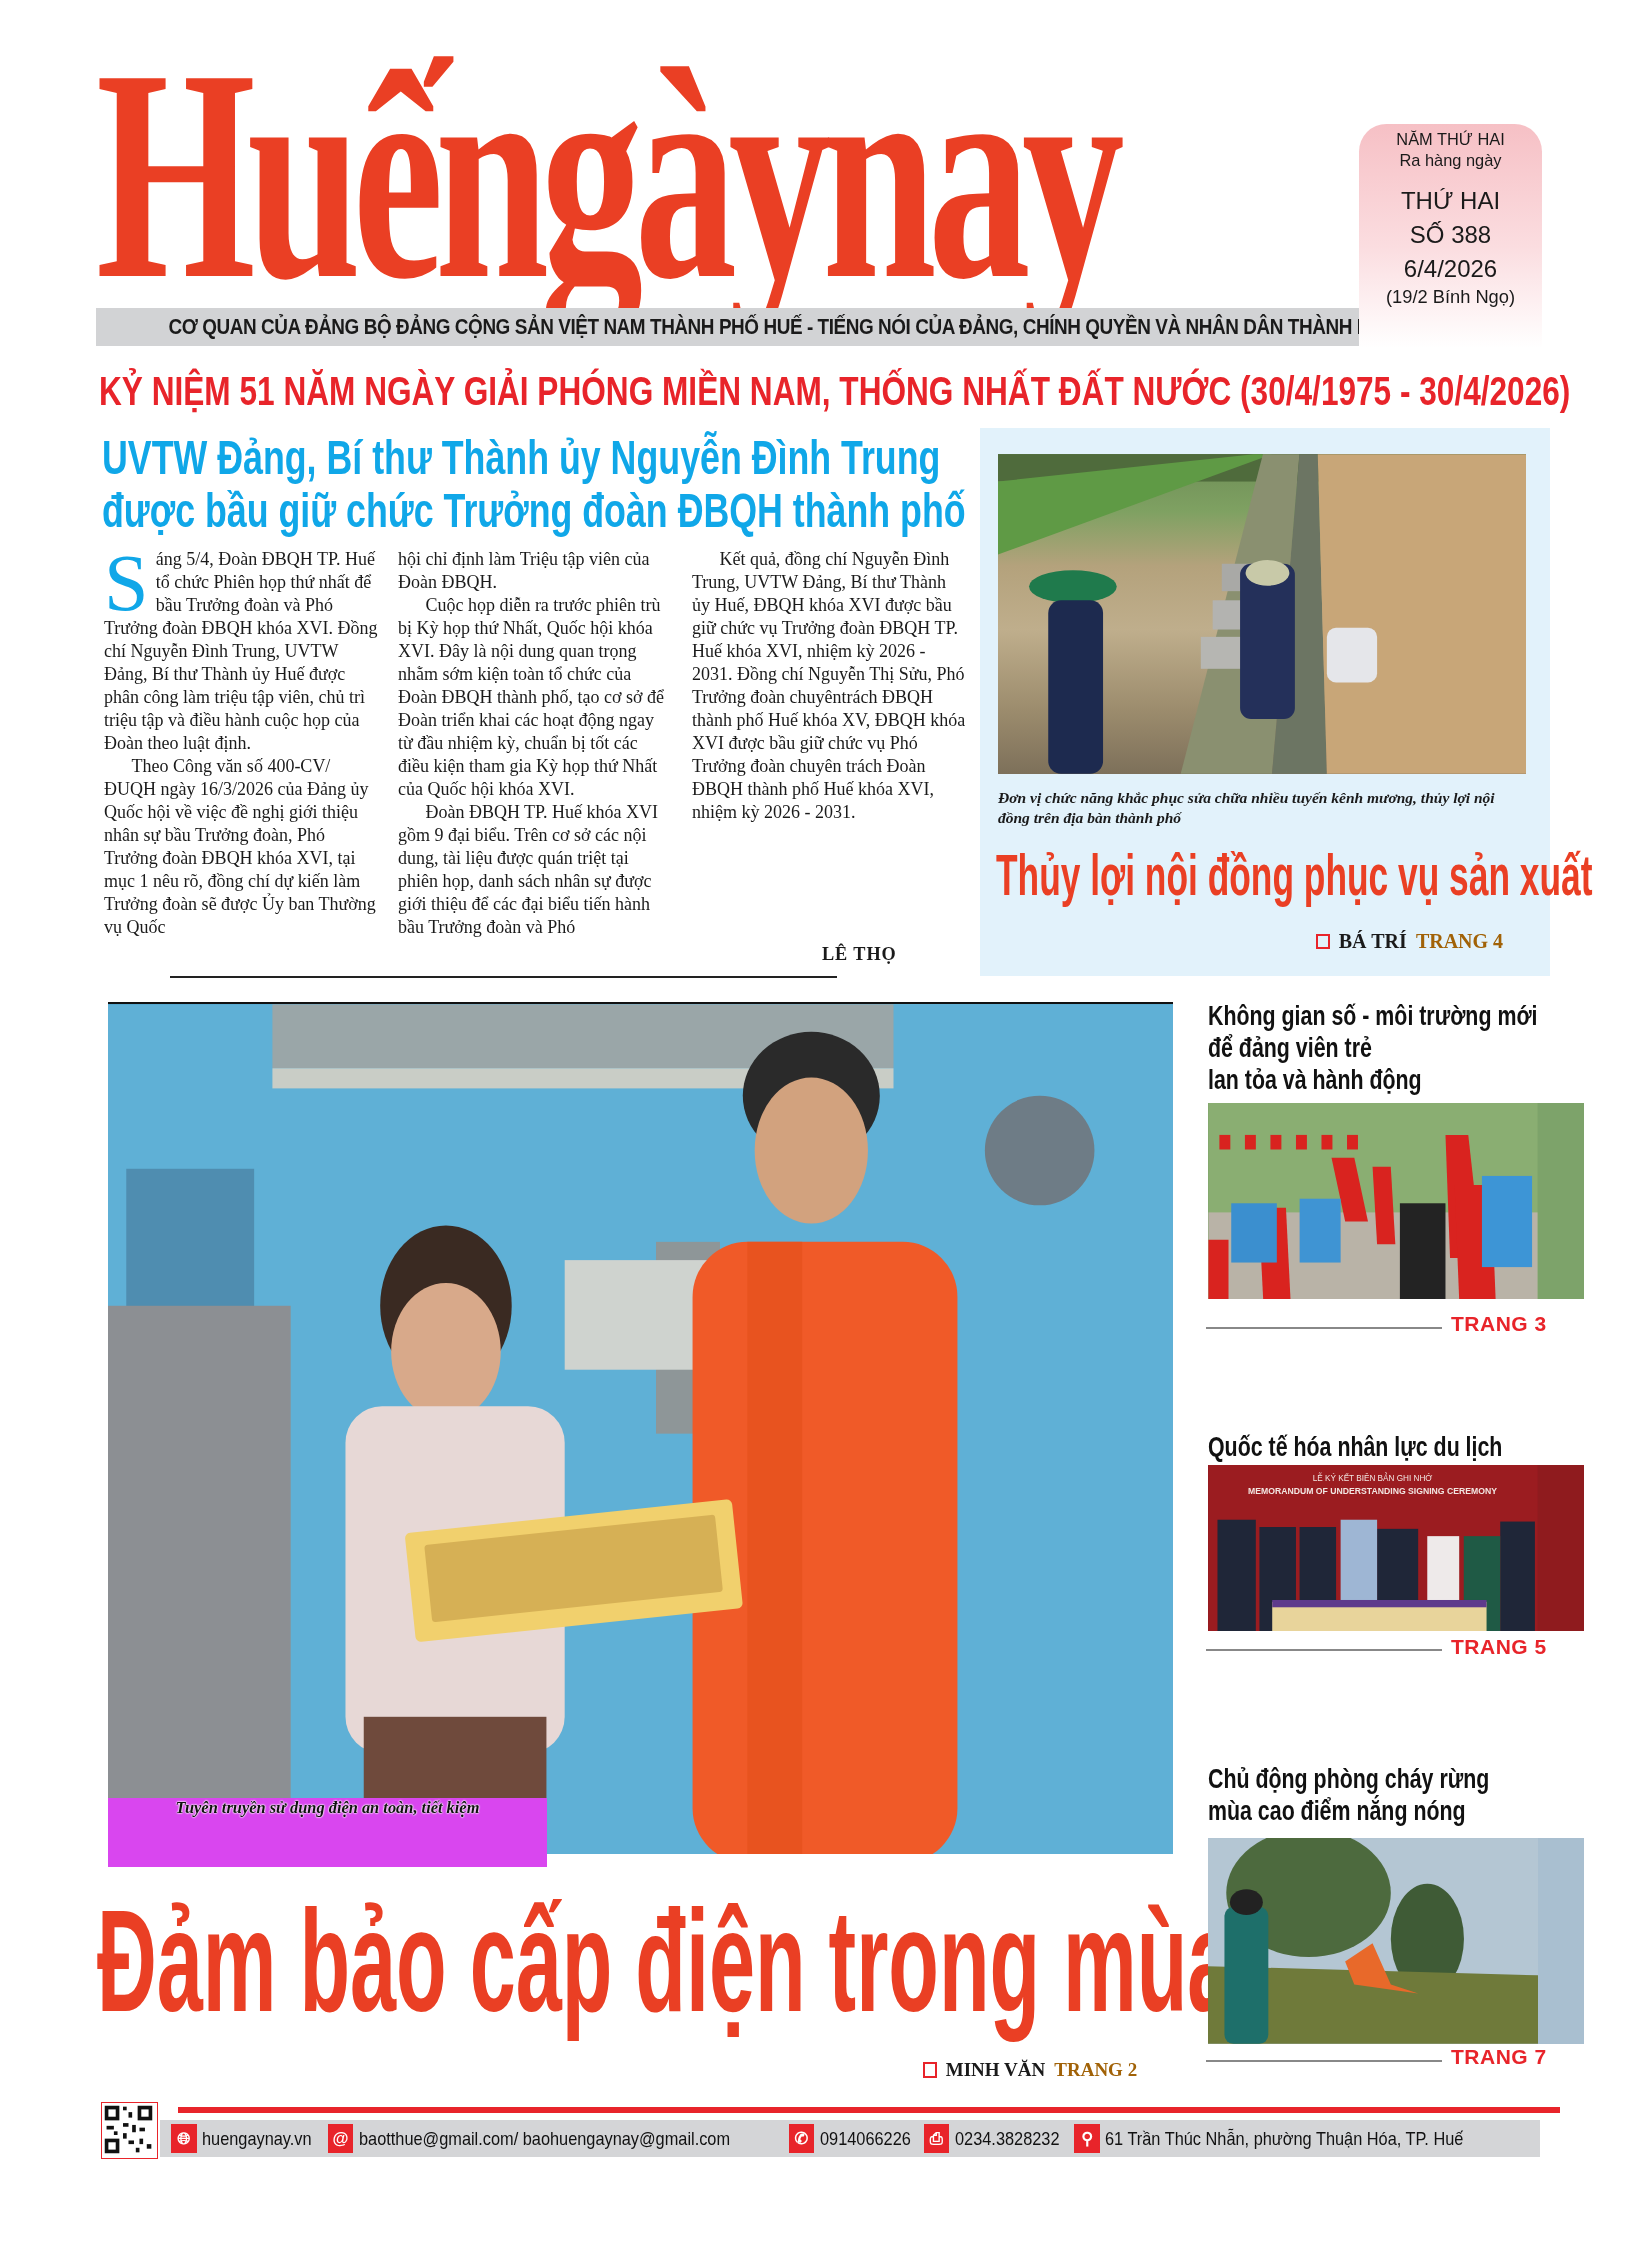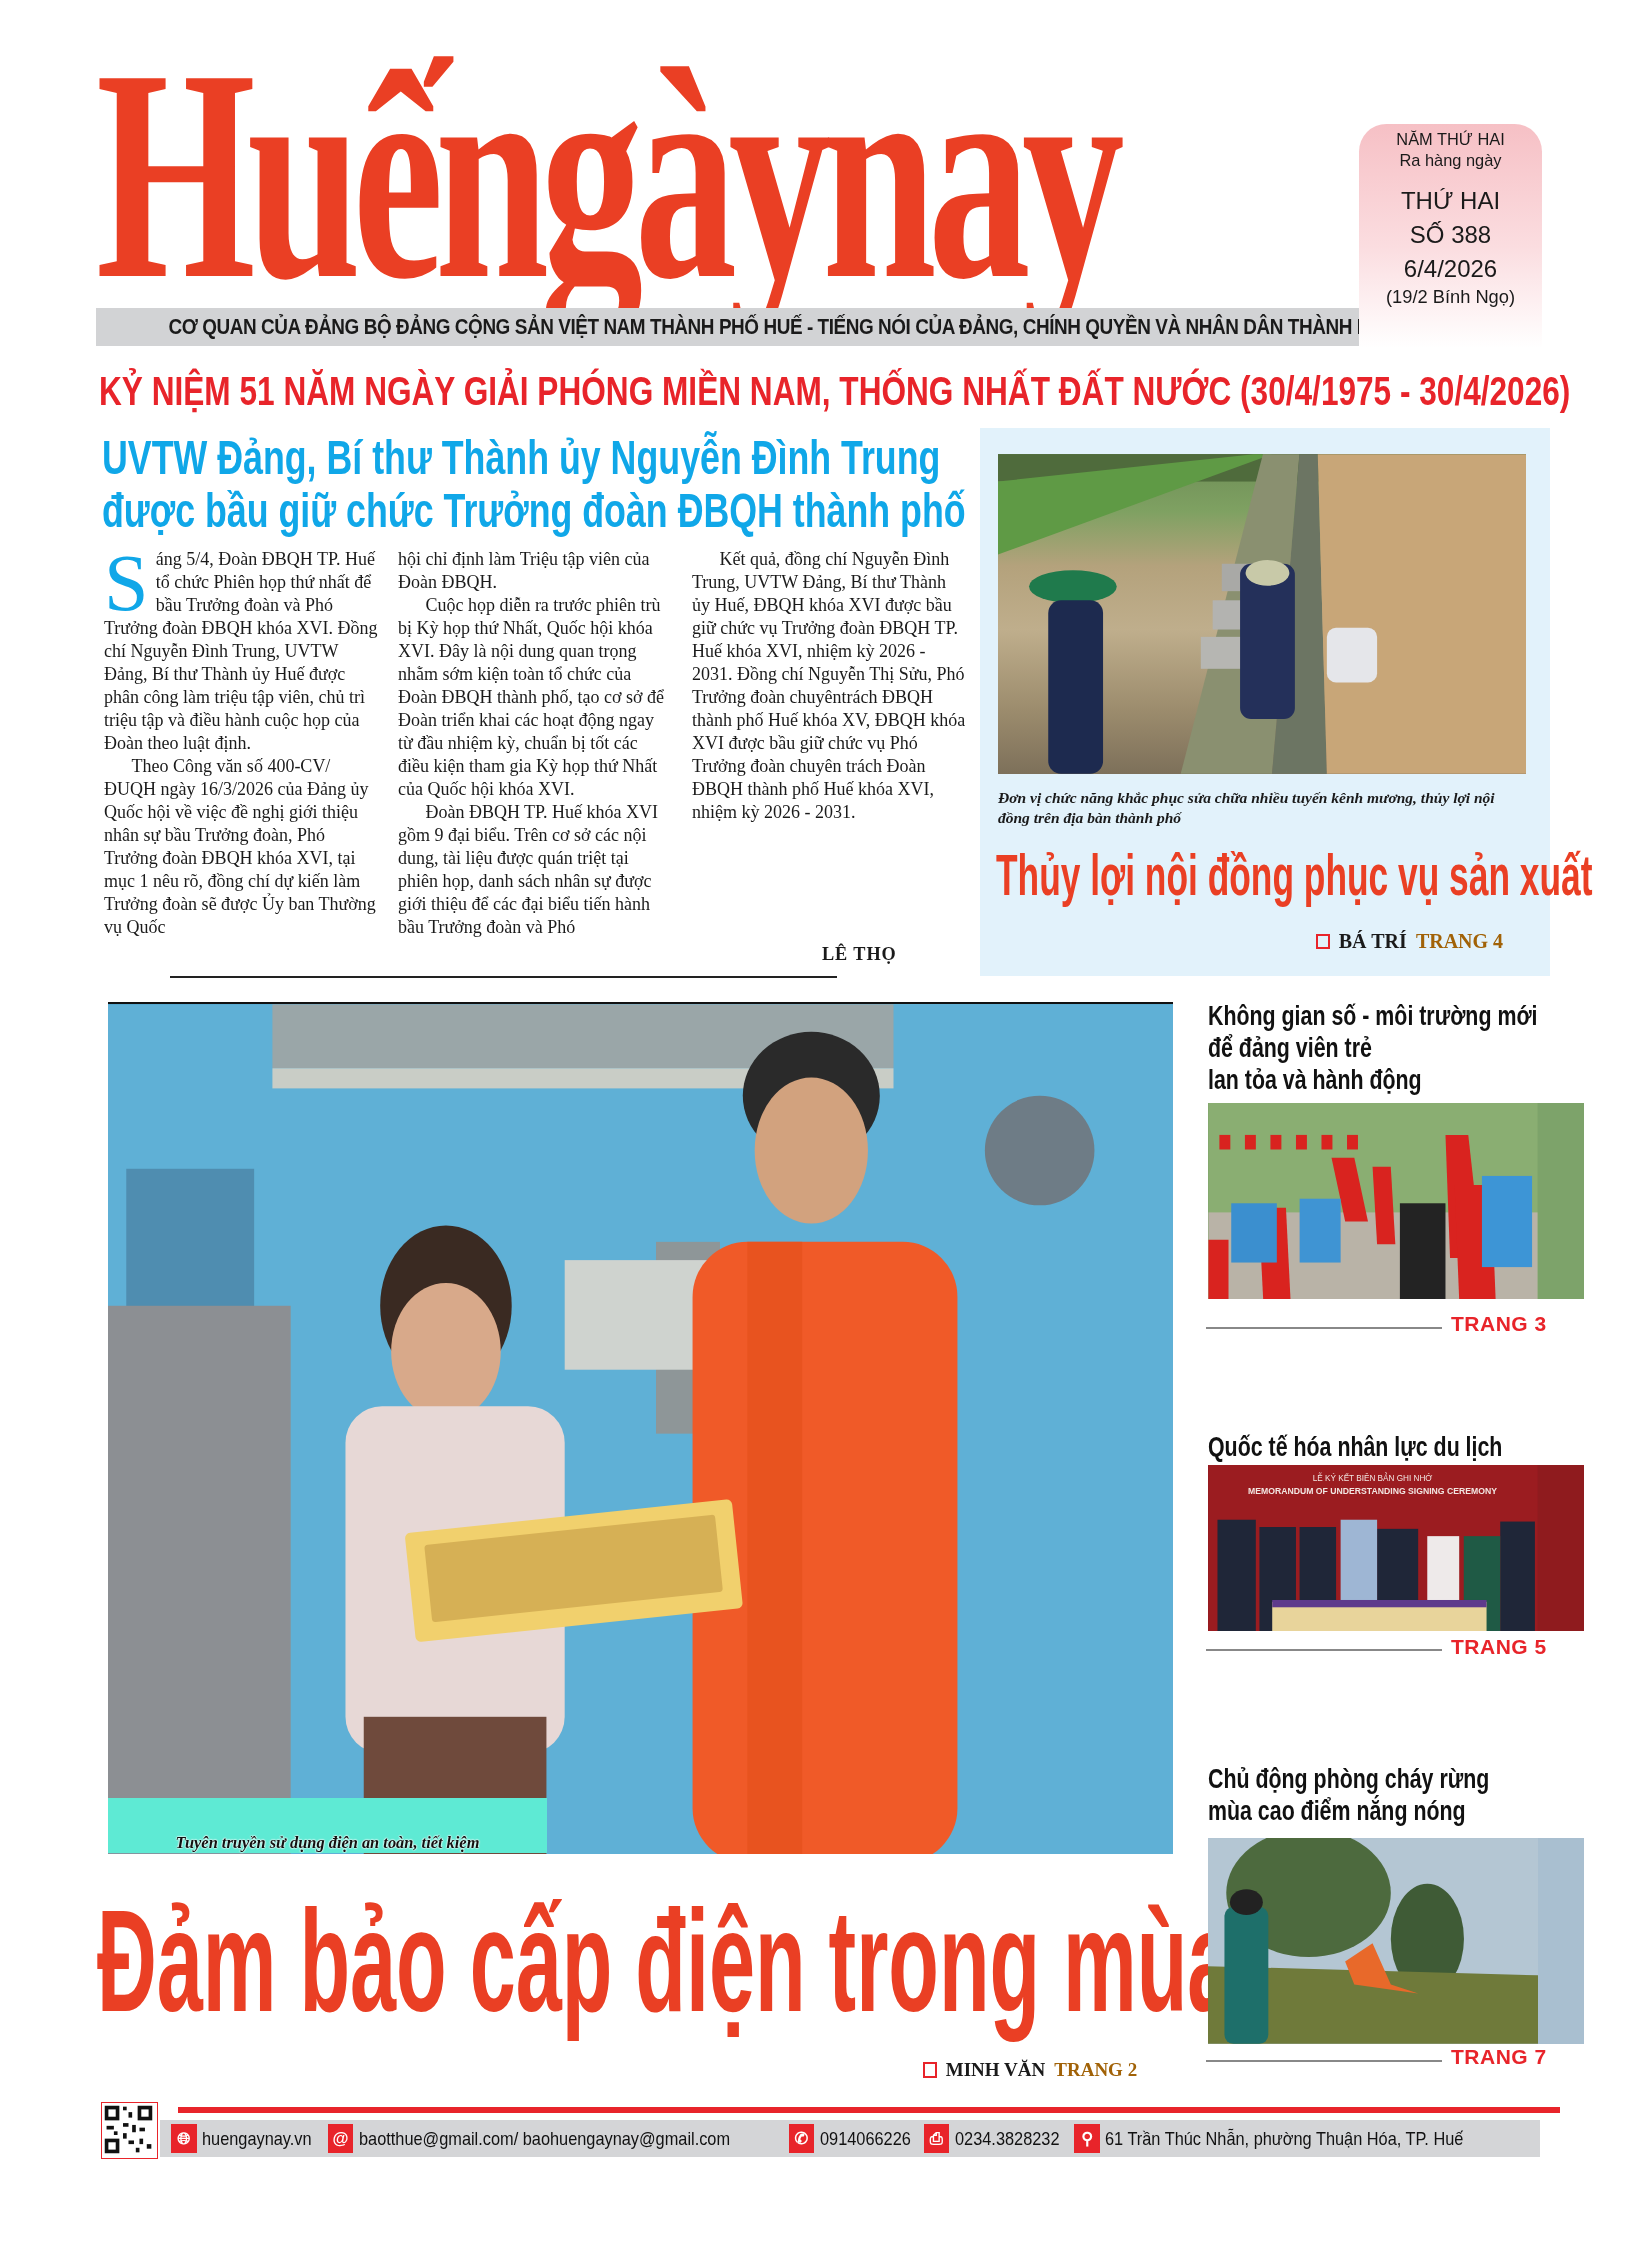--- a/index.html
+++ b/index.html
@@ -76,22 +76,22 @@
   .credit .box { width: 13.7px; height: 15.5px; border: 2.7px solid #e8242a; }
   .credit .trang { color: #a16207; }
 
   
   .main-photo {
     left: 108px; top: 1002px; width: 1065px; height: 852px; overflow: hidden;
     border-top: 2.7px solid #111;
     background: linear-gradient(90deg, #3e95c0 0%, #5aaed4 30%, #78c2de 60%, #4f9dc2 100%);
   }
   .photo-caption-band {
-    left: 108px; top: 1798px; width: 439px; height: 55px; background: #5eead4;
-    display: flex; align-items: flex-end; justify-content: center;
+    left: 108px; top: 1798px; width: 439px; height: 69px; background: #d946ef;
+    display: flex; align-items: flex-start; justify-content: center;
   }
   .photo-caption-band span {
     font-family: "Liberation Serif", serif; font-style: italic; font-weight: bold; color: #111;
     font-size: 16.4px; text-shadow: 0 0 1.8px #fff, 0 0 1.8px #fff, 0 0 1.8px #fff;
   }
   .big-headline {
     left: 97px; top: 1884px; width: 1645px; font-family: "Liberation Sans", sans-serif;
     font-weight: bold; color: #ea3f24; font-size: 144px; line-height: 155px; white-space: nowrap;
     transform: scaleX(0.575); transform-origin: left top;
   }

